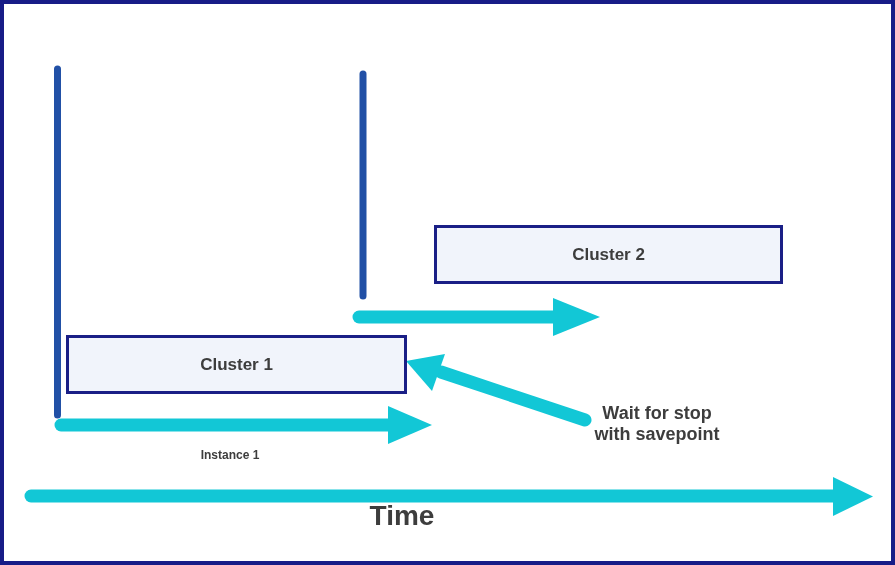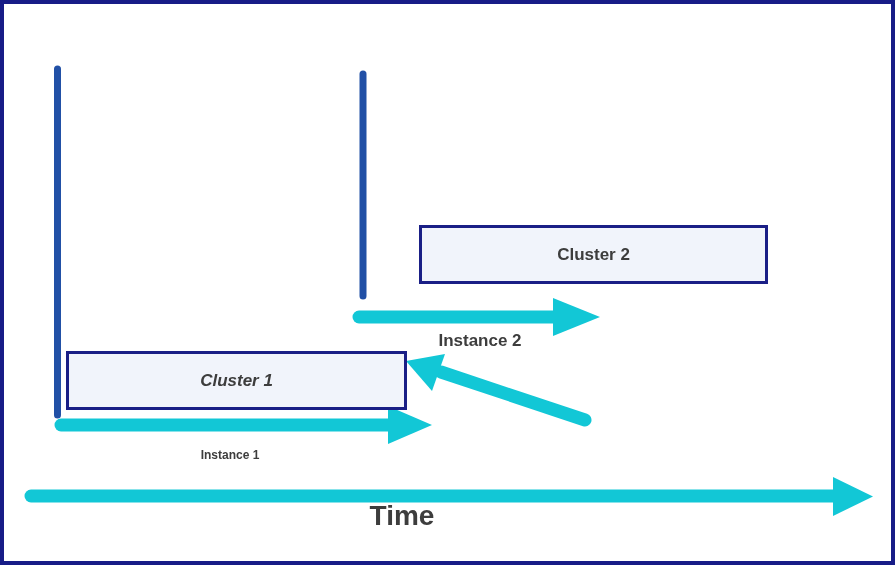--- a/index.html
+++ b/index.html
@@ -45,22 +45,22 @@
     position:absolute;
     background:var(--box-fill);
     border:3px solid var(--box-border);
     display:flex;
     align-items:center;
     justify-content:center;
     font-weight:bold;
     font-size:17px;
     color:var(--label-text);
   }
-  .cluster1{left:62px;top:347px;width:341px;height:59px;font-style:italic;}
-  .cluster2{left:415px;top:221px;width:349px;height:59px;}
+  .cluster1{left:62px;top:331px;width:341px;height:59px;}
+  .cluster2{left:430px;top:221px;width:349px;height:59px;}
   .diagram-label{
     position:absolute;
     font-weight:bold;
     color:var(--label-text);
     text-align:center;
     font-size:17px;
     line-height:21px;
   }
   .label-instance2{left:416px;top:326px;width:120px;}
   .label-instance1{left:156px;top:441px;width:140px;font-size:12px;}
@@ -98,20 +98,23 @@
     </g>
   </svg>
 
   <div class="cluster-box cluster1">
     <span>Cluster 1</span>
   </div>
   <div class="cluster-box cluster2">
     <span>Cluster 2</span>
   </div>
 
-  <div class="diagram-label label-instance2">Instance 2</div>
 
   <div class="diagram-label label-instance1">Instance 1</div>
 
+  <div class="diagram-label label-savepoint">
+    <div>Wait for stop</div>
+    <div>with savepoint</div>
+  </div>
 
   <div class="diagram-label label-time">Time</div>
 
 </div>
 
 </body></html>

